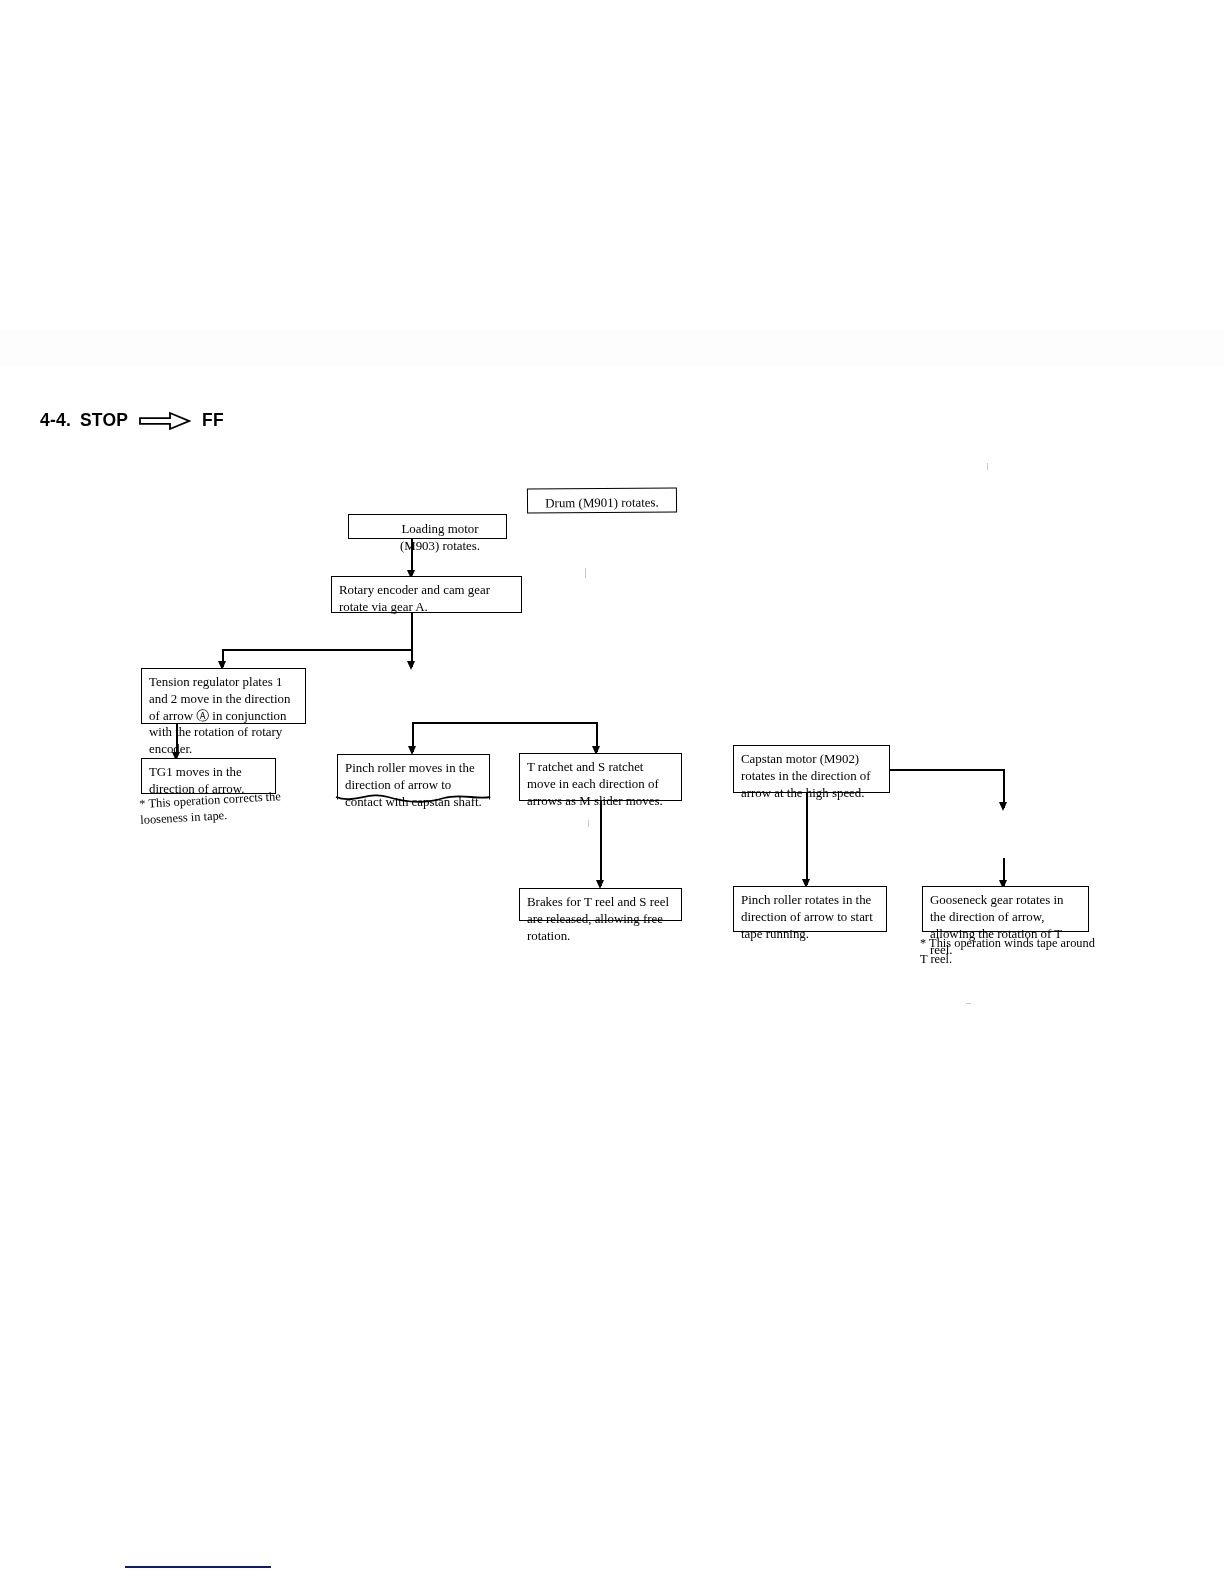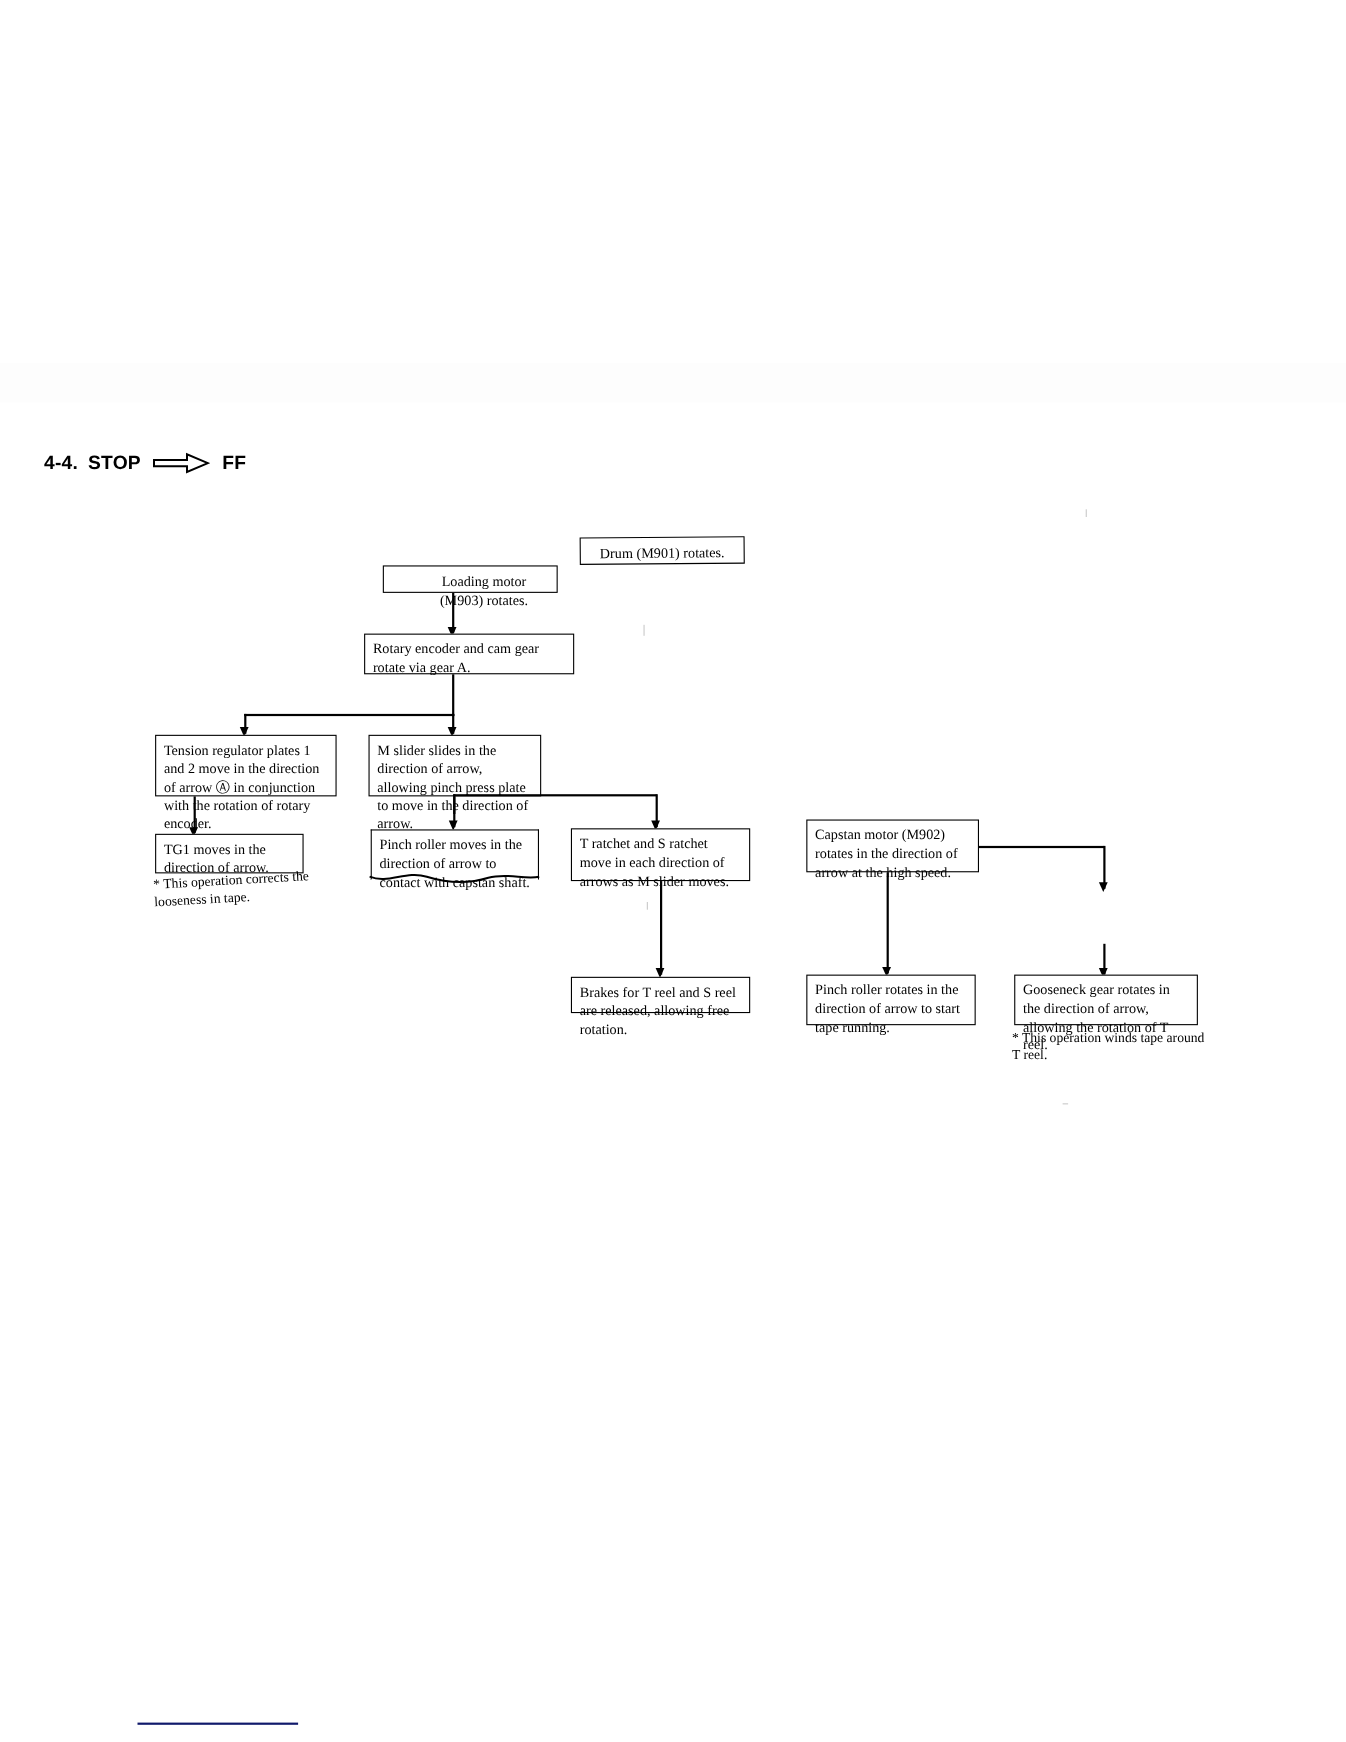--- a/index.html
+++ b/index.html
@@ -167,23 +167,20 @@
   <div class="arrowhead" style="left:172px; top:752px;"></div>
 
   <div class="node" style="left:141px; top:758px; width:135px; height:36px;">
     <span>TG1 moves in the direction of arrow.</span>
   </div>
 
   <div class="footnote tilted" style="left:139px; top:797px; width:175px;">
     <span>* This operation corrects the looseness in tape.</span>
   </div>
 
-  <div class="node" style="left:335px; top:668px; width:157px; height:56px;">
-    <span>M slider slides in the direction of arrow, allowing pinch press plate to move in the direction of arrow.</span>
-  </div>
 
   <div class="vline" style="left:412px; top:724px; height:16px;"></div>
   <div class="hline" style="left:412px; top:722px; width:185px;"></div>
   <div class="vline" style="left:412px; top:722px; height:30px;"></div>
   <div class="arrowhead" style="left:408px; top:746px;"></div>
   <div class="vline" style="left:596px; top:722px; height:30px;"></div>
   <div class="arrowhead" style="left:592px; top:746px;"></div>
 
   <div class="node wavy" style="left:337px; top:754px; width:153px; height:46px;">
     <span>Pinch roller moves in the direction of arrow to contact with capstan shaft.</span>

